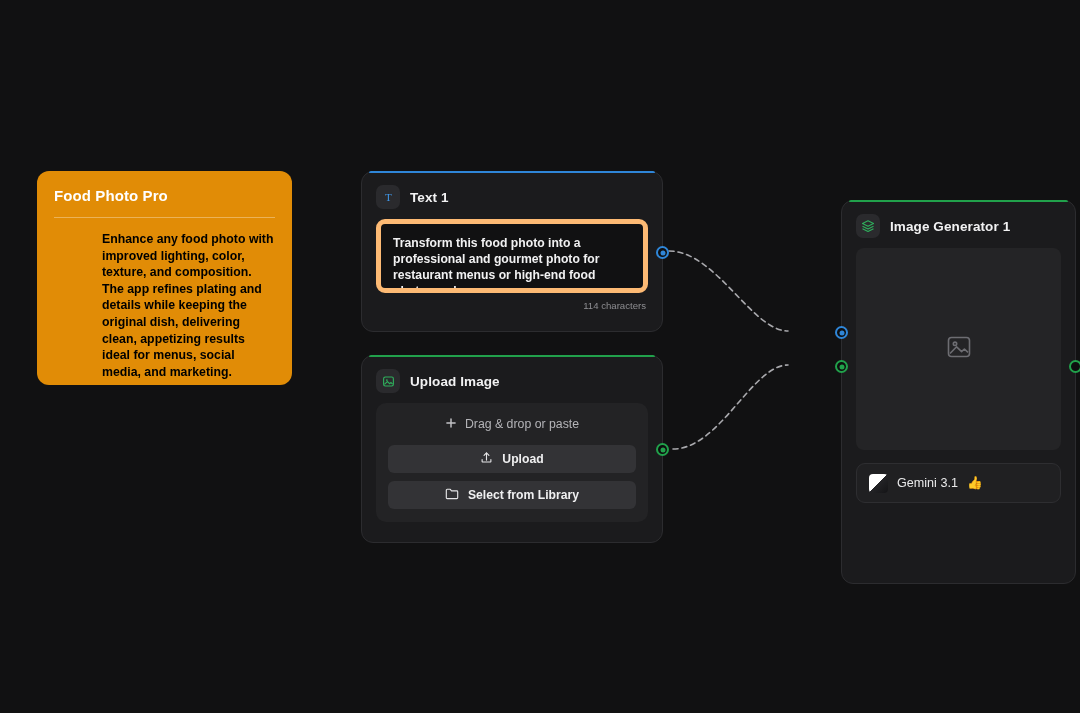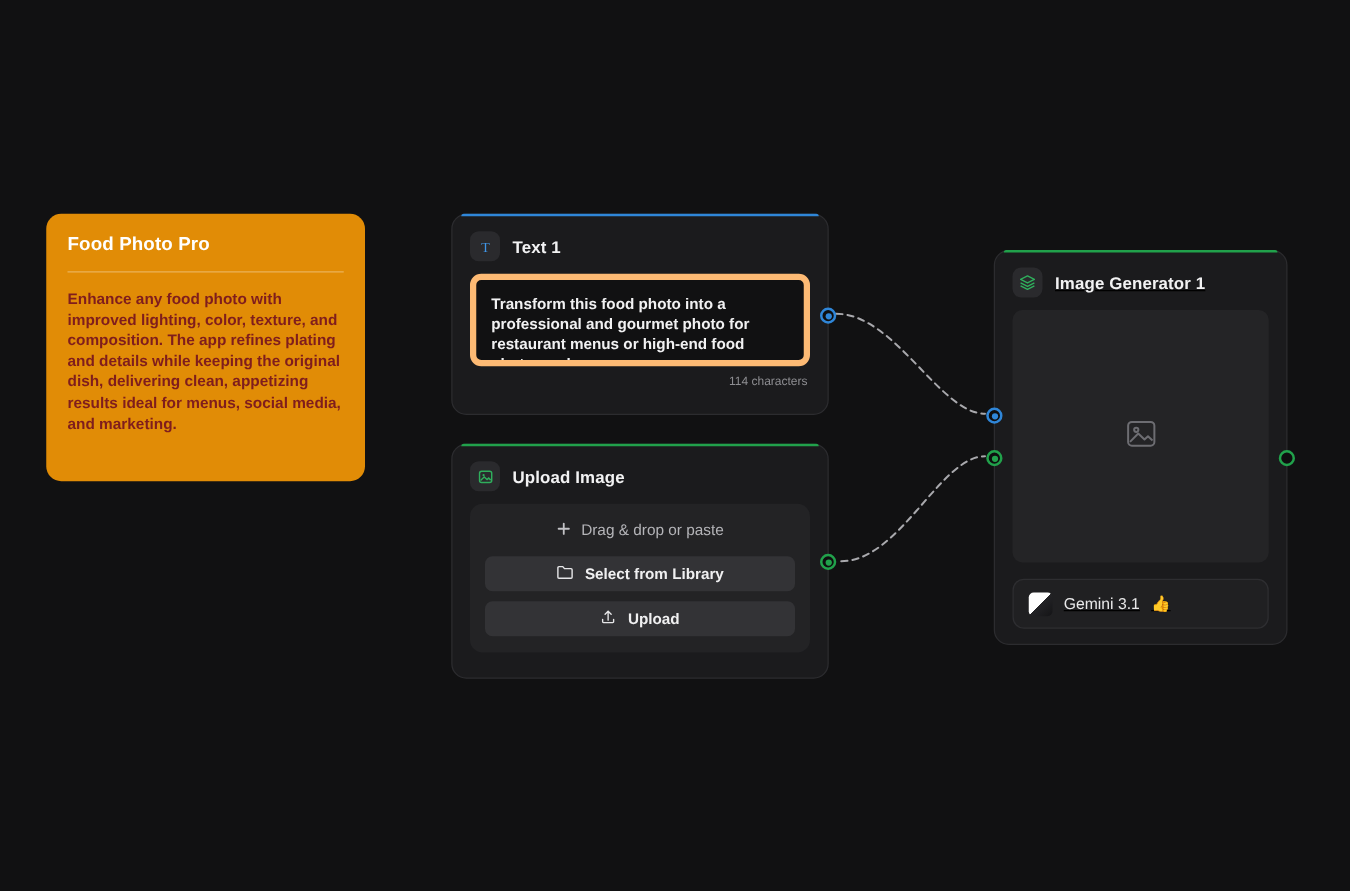--- a/index.html
+++ b/index.html
@@ -105,24 +105,25 @@
     font-size: 15px;
     font-weight: bold;
     letter-spacing: .1px;
   }
   #info-card .ic-divider {
     height: 1px;
     background: rgba(255,255,255,.33);
     margin: 13px 0 13px 0;
   }
   #info-card .ic-body {
-    color: #7f1d1d;
+    color: #000000;
     font-size: 12.3px;
     line-height: 16.6px;
     font-weight: bold;
+    margin-left: 48px;
   }
 
   
   #text-node {
     left: 361px; top: 171px;
     width: 302px; height: 161px;
   }
   .prompt-box {
     margin: 0 14px;
     background: #111112;
@@ -173,22 +174,22 @@
     color: #f0f0f1;
     font-size: 12.2px;
     font-weight: bold;
     margin-bottom: 8px;
     cursor: pointer;
   }
   .drop-btn:last-child { margin-bottom: 0; }
 
   
   #imggen-node {
-    left: 795px; top: 200px;
-    width: 235px; height: 316px; text-decoration: underline;
+    left: 841px; top: 200px;
+    width: 235px; height: 384px;
   }
   .img-preview {
     margin: 0 14px;
     height: 202px;
     background: #242426;
     border-radius: 8px;
     display: flex;
     align-items: center;
     justify-content: center;
   }
@@ -266,41 +267,41 @@
     </div>
 
     <div class="drop-zone">
       <div class="drop-hint">
         <span>
           <svg width="12" height="12" viewBox="0 0 14 14" stroke="#c2c2c6" stroke-width="1.7" stroke-linecap="round">
             <path d="M7 2.2 V11.8 M2.2 7 H11.8"></path>
           </svg>
         </span>
         <span>Drag &amp; drop or paste</span>
-      </div>
-
-      <div class="drop-btn">
-        <span>
-          <svg width="14" height="13" viewBox="0 0 16 14" fill="none" stroke="#e6e6e8" stroke-width="1.3" stroke-linejoin="round">
-            <path d="M1.5 11.8 V3.2 a1 1 0 0 1 1-1 H6 l1.5 1.8 H13.5 a1 1 0 0 1 1 1 v6.8 a1 1 0 0 1-1 1 H2.5 a1 1 0 0 1-1-1 z"></path>
-          </svg>
-        </span>
-        <span>Select from Library</span>
       </div>
 
       <div class="drop-btn">
         <span>
           <svg width="13" height="13" viewBox="0 0 16 16" fill="none" stroke="#e6e6e8" stroke-width="1.35" stroke-linecap="round" stroke-linejoin="round">
             <path d="M8 11.2 V2.6"></path>
             <path d="M5 5.4 L8 2.4 L11 5.4"></path>
             <path d="M2.6 10.4 v2.4 a.8 .8 0 0 0 .8 .8 h9.2 a.8 .8 0 0 0 .8-.8 v-2.4"></path>
           </svg>
         </span>
         <span>Upload</span>
       </div>
+
+      <div class="drop-btn">
+        <span>
+          <svg width="14" height="13" viewBox="0 0 16 14" fill="none" stroke="#e6e6e8" stroke-width="1.3" stroke-linejoin="round">
+            <path d="M1.5 11.8 V3.2 a1 1 0 0 1 1-1 H6 l1.5 1.8 H13.5 a1 1 0 0 1 1 1 v6.8 a1 1 0 0 1-1 1 H2.5 a1 1 0 0 1-1-1 z"></path>
+          </svg>
+        </span>
+        <span>Select from Library</span>
+      </div>
     </div>
 
     <div class="port green" style="right:-7px; top:87px;"></div>
   </div>
 
   <div class="node" id="imggen-node">
     <div class="node-accent" style="background:#21a14b"></div>
 
     <div class="node-head">
       <div class="node-badge">

